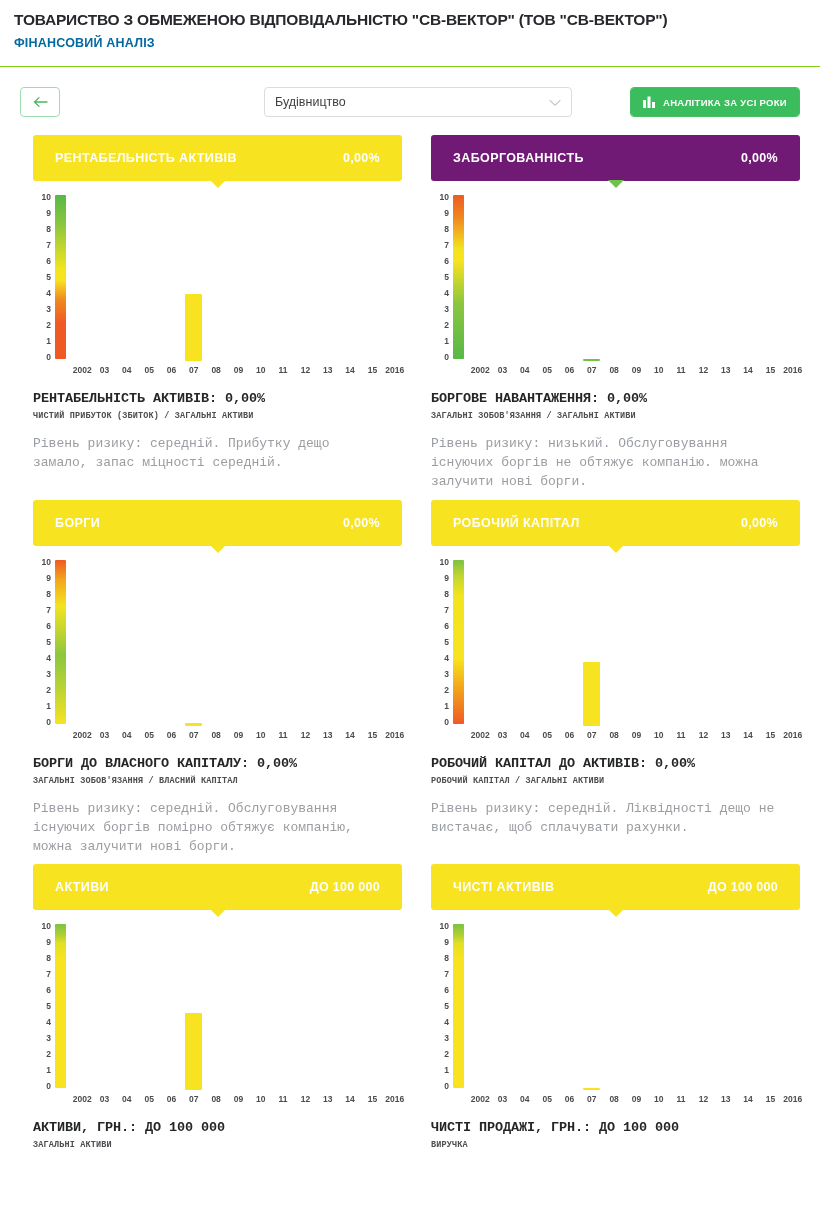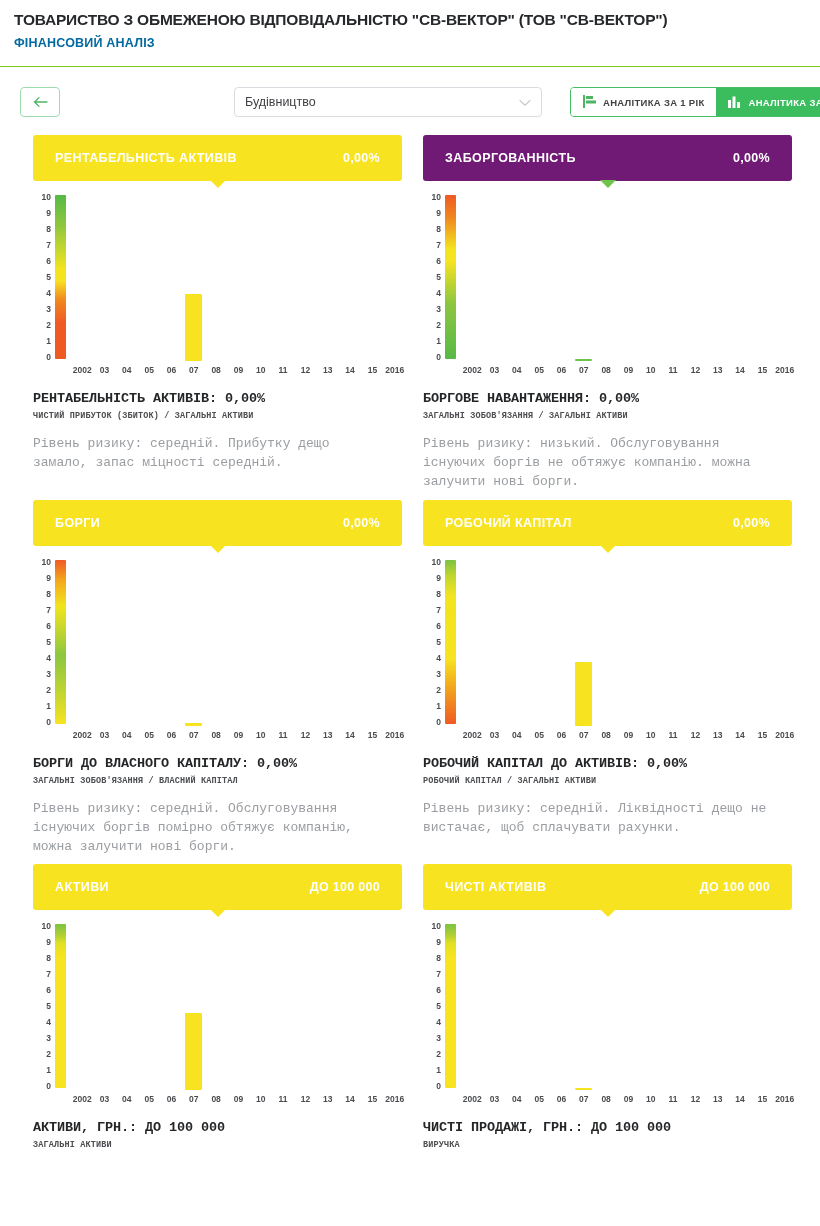--- a/index.html
+++ b/index.html
@@ -31,21 +31,21 @@
     font-weight: bold;
     letter-spacing: 0.2px;
     color: #0369a1;
   }
 
   
   .toolbar {
     display: flex;
     align-items: center;
     padding: 20px 20px 12px 20px;
-    gap: 12px;
+    gap: 0;
     justify-content: space-between;
   }
   .back-button {
     width: 40px; height: 30px;
     border: 1px solid #9ddcae;
     border-radius: 4px;
     background: #fff;
     display: flex; align-items: center; justify-content: center;
     cursor: pointer;
     flex: 0 0 auto;
@@ -89,21 +89,21 @@
     cursor: pointer;
     white-space: nowrap;
   }
   .seg-btn.inactive { background:#fff; color:#3f4144; }
   .seg-btn.active { background:#3bbd5e; color:#ffffff; }
 
   
   .cards {
     display: grid;
     grid-template-columns: 390px 390px;
-    column-gap: 0px;
+    column-gap: 8px;
     padding: 6px 0 0 0;
     margin-left: 25px;
     width: 790px;
   }
   .card { width: 385px; margin-bottom: 8px; }
 
   
   .banner {
     position: relative;
     height: 46px;
@@ -236,30 +236,20 @@
   <div class="industry-select">
     <span class="sel-value">Будівництво</span>
     <span class="chev">
       <svg width="12" height="8" viewBox="0 0 12 8" fill="none" stroke="#8a8f95" stroke-width="1.2">
         <path d="M1 1.5L6 6.2L11 1.5" stroke-linecap="round" stroke-linejoin="round"></path>
       </svg>
     </span>
   </div>
 
   <div class="seg-group">
-    <div class="seg-btn inactive">
-      <span>
-        <svg width="13" height="13" viewBox="0 0 13 13" fill="#4cb462">
-          <rect x="0" y="0" width="2" height="13"></rect>
-          <rect x="3" y="1" width="7" height="3"></rect>
-          <rect x="3" y="5.5" width="10" height="3"></rect>
-        </svg>
-      </span>
-      <span>АНАЛІТИКА ЗА 1 РІК</span>
-    </div>
     <div class="seg-btn active">
       <span>
         <svg width="13" height="13" viewBox="0 0 13 13" fill="#ffffff">
           <rect x="0" y="5" width="3" height="8"></rect>
           <rect x="4.5" y="1.5" width="3" height="11.5"></rect>
           <rect x="9" y="7" width="3" height="6"></rect>
         </svg>
       </span>
       <span>АНАЛІТИКА ЗА УСІ РОКИ</span>
     </div>

